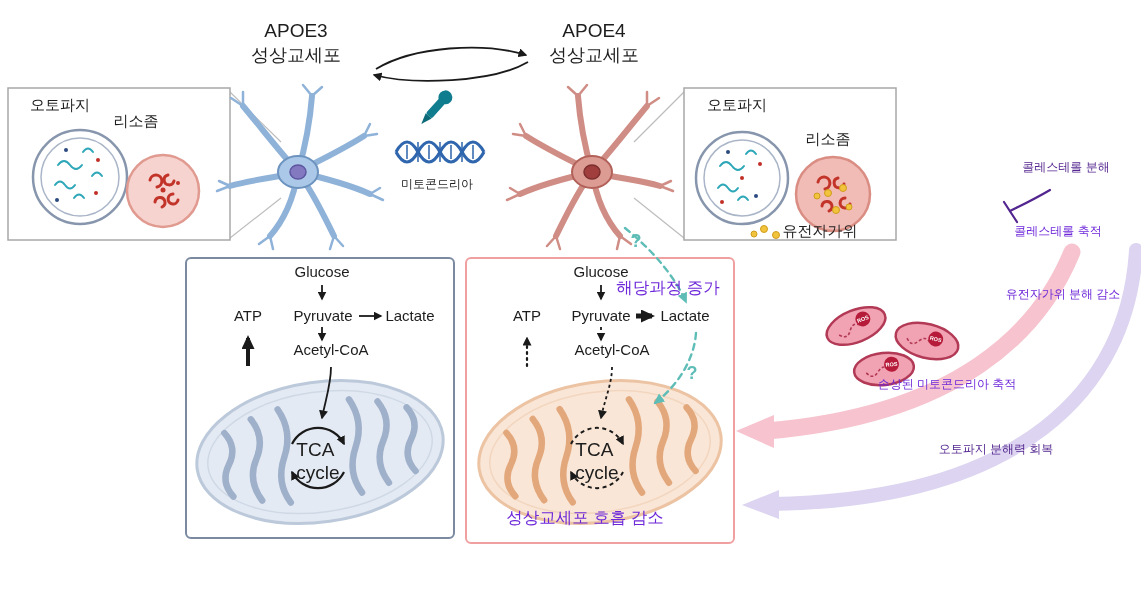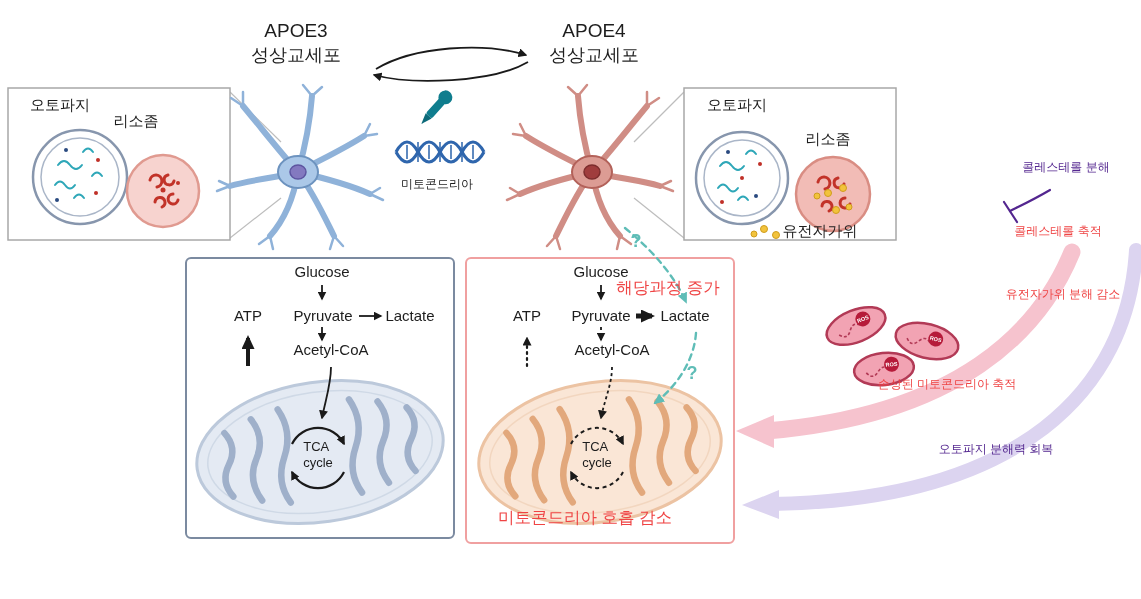--- a/index.html
+++ b/index.html
@@ -1,23 +1,23 @@
 <!DOCTYPE html>
 <html><head>
 <meta charset="utf-8">
 <style>
   html,body{margin:0;padding:0;background:#fff}
   .canvas{position:relative;width:1141px;height:599px;background:#fff;overflow:hidden;
           font-family:"Liberation Sans",sans-serif}
   svg.layer{position:absolute;left:0;top:0}
   .lbl{position:absolute;transform:translateX(-50%);white-space:nowrap;font-size:15px;
        color:#1d1d1d;line-height:1.2;text-align:left}
-  .t19{font-size:19px}.t18{font-size:18px}.t16{font-size:12px}.t17{font-size:16.5px}.t14{font-size:13px}
+  .t19{font-size:19px}.t18{font-size:18px}.t16{font-size:12px}.t17{font-size:16.5px}.t14{font-size:19px}
   .b{font-weight:normal}
-  .red{color:#ef4444}
+  .red{color:#6d28d9}
   .purple{color:#53268f}
   .teal{color:#5fbdb7}
   .q{font-size:18px;font-weight:bold}
 </style>
 </head>
 <body>
 
 <div class="canvas">
 
 <svg class="layer" width="1141" height="599" viewBox="0 0 1141 599">
@@ -299,21 +299,21 @@
 <div class="lbl" style="left:601px;top:263px">Glucose</div>
 <div class="lbl b" style="left:527px;top:307px">ATP</div>
 <div class="lbl" style="left:601px;top:307px">Pyruvate</div>
 <div class="lbl b" style="left:685px;top:307px">Lactate</div>
 <div class="lbl" style="left:612px;top:341px">Acetyl-CoA</div>
 <div class="lbl t14" style="left:597px;top:439px">
   <span>TCA</span><br>
   <span>cycle</span>
 </div>
 <div class="lbl t17 b red" style="left:668px;top:278px">해당과정 증가</div>
-<div class="lbl t17 b red" style="left:585px;top:508px">미토콘드리아 호흡 감소</div>
+<div class="lbl t17 b red" style="left:585px;top:508px">성상교세포 호흡 감소</div>
 <div class="lbl q teal" style="left:636px;top:231px">?</div>
 <div class="lbl q teal" style="left:692px;top:363px">?</div>
 
 <div class="lbl t16 purple" style="left:1066px;top:160px">콜레스테롤 분해</div>
 <div class="lbl t16 red" style="left:1058px;top:224px">콜레스테롤 축적</div>
 <div class="lbl t16 red" style="left:1063px;top:287px">유전자가위 분해 감소</div>
 <div class="lbl t16 purple" style="left:996px;top:442px">오토파지 분해력 회복</div>
 <div class="lbl t16 red" style="left:947px;top:377px">손상된 미토콘드리아 축적</div>
 
 </div>

